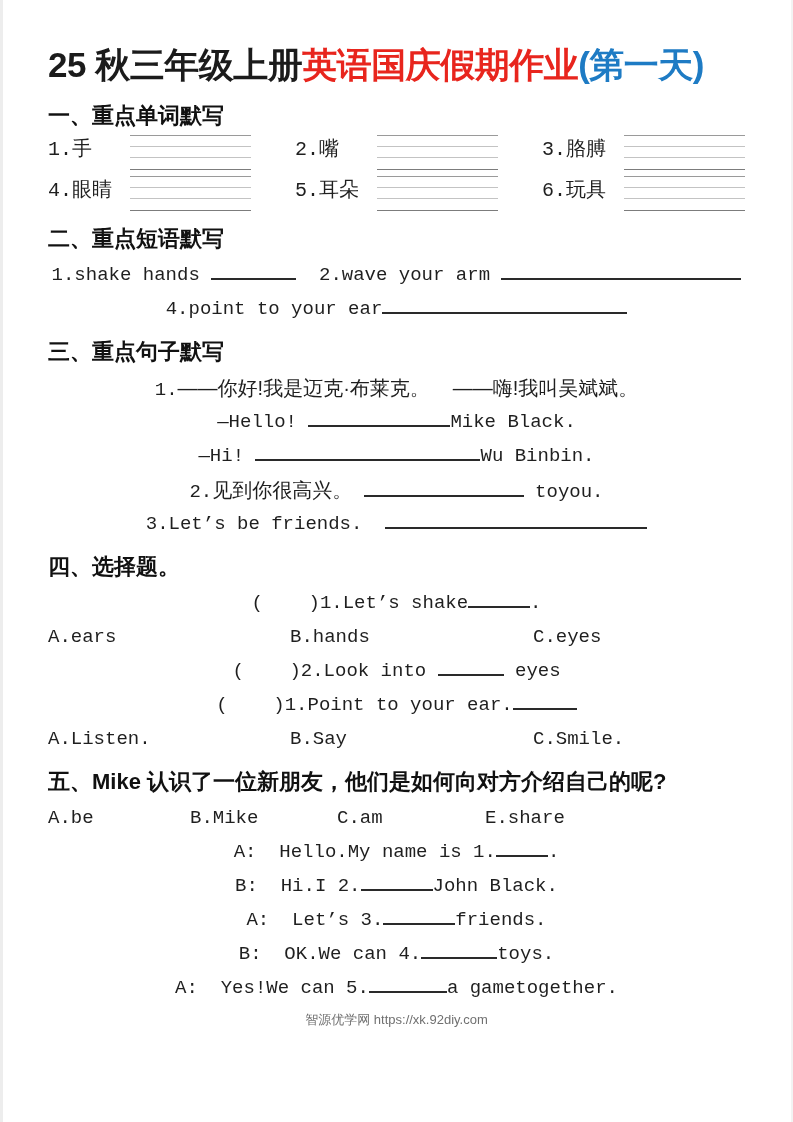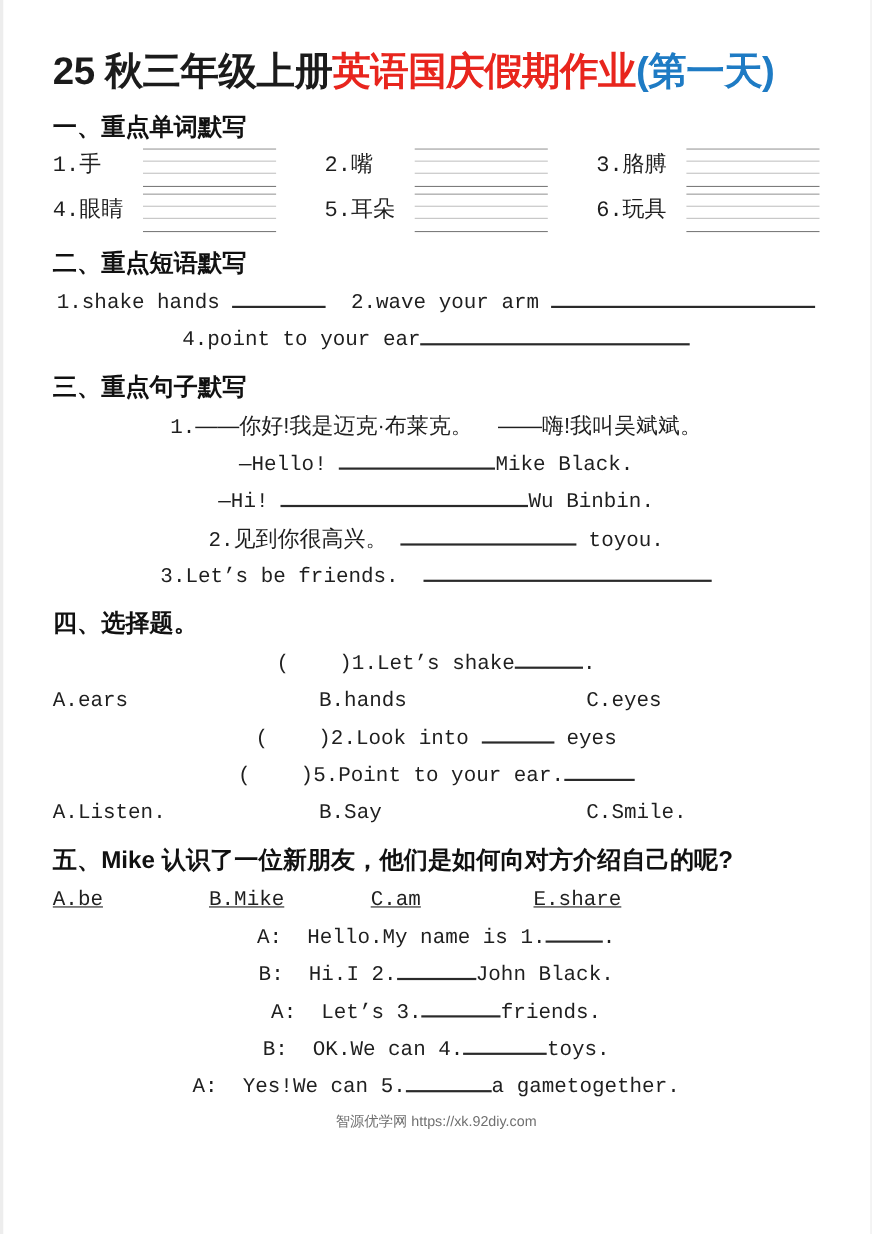--- a/index.html
+++ b/index.html
@@ -62,21 +62,21 @@
     box-sizing:content-box;
   }
   .wgrid i{
     display:block;
     height:10px;
     border-bottom:1px solid #c3c3c3;
   }
   
   .opts{display:grid;font-size:19px;height:34px;line-height:34px;white-space:nowrap;}
   .opts.cols3{grid-template-columns:242px 243px auto;}
-  .opts.cols5{grid-template-columns:142px 147px 148px 143px auto;text-decoration:underline;}
+  .opts.cols5{grid-template-columns:142px 147px 148px 143px auto;}
   .footer{
     margin-top:2px;
     text-align:center;
     font-family:"Liberation Sans","DejaVu Sans",sans-serif;
     font-size:13px;
     color:#707070;
     line-height:26px;
   }
 </style>
 </head>
@@ -152,21 +152,21 @@
       </div>
       <div class="section">
         <div class="heading">四、选择题。</div>
         <div class="line"><span class="seg">(    )1.Let’s shake</span><span class="blank" style="width: 62px;"></span><span class="seg">.</span></div>
         <div class="opts cols3">
           <span class="opt">A.ears</span>
           <span class="opt">B.hands</span>
           <span class="opt">C.eyes</span>
         </div>
         <div class="line"><span class="seg">(    )2.Look into </span><span class="blank" style="width: 66px;"></span><span class="seg"> eyes</span></div>
-        <div class="line"><span class="seg">(    )5.Point to your ear.</span><span class="blank" style="width: 64px;"></span></div>
+        <div class="line"><span class="seg">(    )1.Point to your ear.</span><span class="blank" style="width: 64px;"></span></div>
         <div class="opts cols3">
           <span class="opt">A.Listen.</span>
           <span class="opt">B.Say</span>
           <span class="opt">C.Smile.</span>
         </div>
       </div>
       <div class="section">
         <div class="heading">五、Mike 认识了一位新朋友，他们是如何向对方介绍自己的呢?</div>
         <div class="opts cols5">
           <span class="opt">A.be</span>

